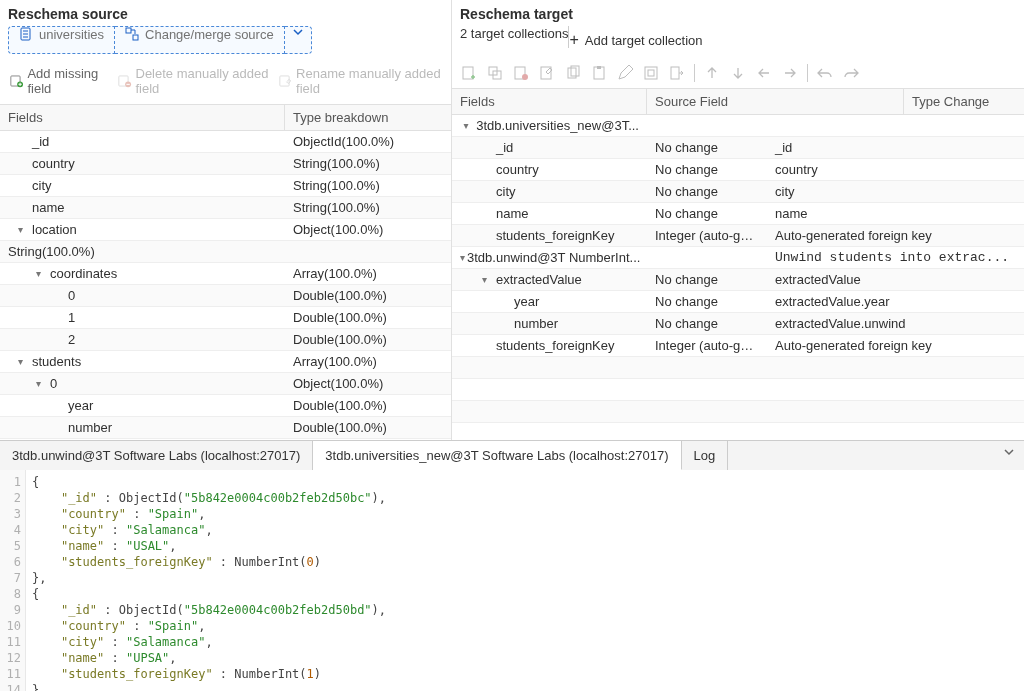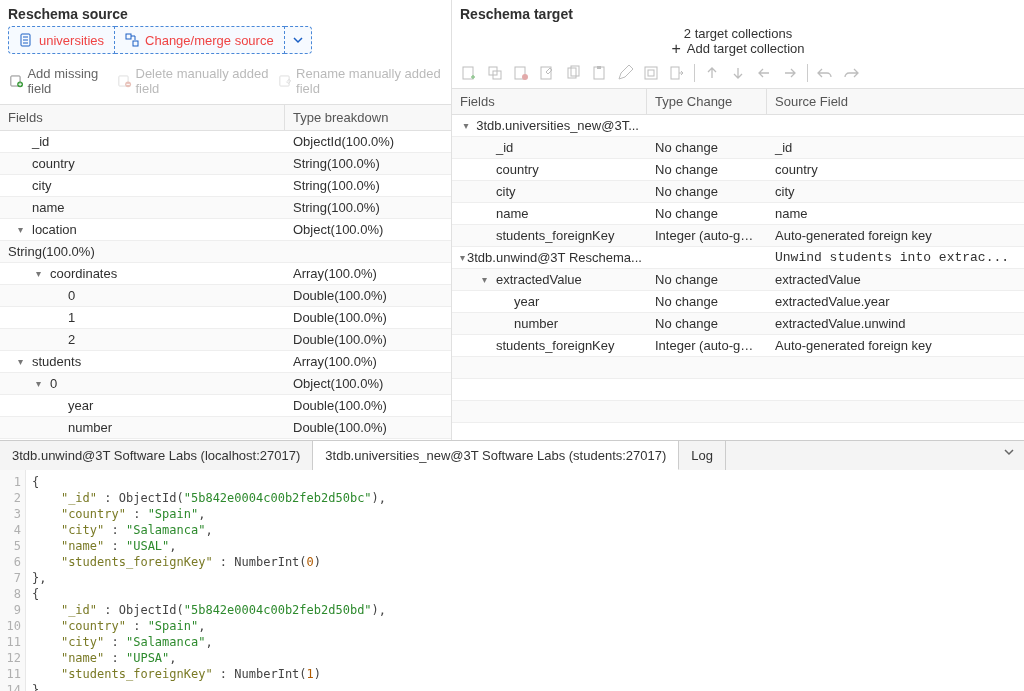--- a/index.html
+++ b/index.html
@@ -3,25 +3,25 @@
 <meta charset="utf-8">
 <style>
 * { box-sizing: border-box; margin: 0; padding: 0; }
 body { font-family: -apple-system, Helvetica, Arial, sans-serif; font-size: 13px; background: #fff; color: #303030; width: 1024px; height: 691px; overflow: hidden; }
 .top { display: flex; height: 440px; }
 .panel { display: flex; flex-direction: column; }
 .panel.left { width: 452px; border-right: 1px solid #e0e0e0; }
 .panel.right { flex: 1; }
 .panel-title { font-weight: 700; padding: 6px 8px 4px; font-size: 14px; }
 .src-bar { display: flex; align-items: center; gap: 0; padding: 0 8px 6px; }
-.src-btn { display: inline-flex; align-items: center; gap: 6px; height: 28px; padding: 0 10px; border: 1px dashed #4a88d8; color: #ef4444; background: #f6faff; cursor: pointer; font-size: 13px; }
+.src-btn { display: inline-flex; align-items: flex-start; gap: 6px; height: 28px; padding: 0 10px; border: 1px dashed #4a88d8; color: #737373; background: #f6faff; cursor: pointer; font-size: 13px; }
 .src-btn.left { border-radius: 4px 0 0 4px; }
 .src-btn.mid { border-left: none; }
 .src-btn.caret { border-left: none; border-radius: 0 4px 4px 0; padding: 0 8px; }
-.tgt-bar { display: flex; align-items: center; gap: 0; padding: 0 8px 6px; height: 34px; flex-direction: column; }
+.tgt-bar { display: flex; gap: 0; padding: 0 8px 6px; height: 34px; }
 .tgt-count { color: #333; }
 .divider-v { width: 1px; height: 22px; background: #ccc; }
 .add-target { display: inline-flex; align-items: center; gap: 6px; color: #333; cursor: pointer; }
 .toolbar { display: flex; align-items: center; gap: 4px; padding: 4px 8px 6px; color: #666; }
 .toolbar .disabled { opacity: 0.45; }
 .tool-item { display: inline-flex; align-items: center; gap: 4px; cursor: pointer; padding: 2px 2px; }
 .icon-toolbar { width: 18px; height: 18px; display: inline-flex; align-items: center; justify-content: center; opacity: 0.55; }
 .hdr-row { display: flex; background: #f8f8f8; border-top: 1px solid #e0e0e0; border-bottom: 1px solid #e0e0e0; font-size: 13px; color: #555; }
 .hdr-cell { padding: 5px 8px; border-right: 1px solid #e0e0e0; }
 .hdr-cell:last-child { border-right: none; }
@@ -318,22 +318,22 @@
           </svg>
         </span>
       <span class="icon-toolbar">
           <svg width="16" height="14" viewBox="0 0 16 14">
             <path d="M11 3l4 4-4 4M15 7H6a4 4 0 00-4 4" fill="none" stroke="#888" stroke-width="1.3"></path>
           </svg>
         </span>
     </div>
     <div class="hdr-row">
       <div class="hdr-cell" style="width:195px">Fields</div>
+      <div class="hdr-cell" style="flex:1">Source Field</div>
       <div class="hdr-cell" style="width:120px">Type Change</div>
-      <div class="hdr-cell" style="flex:1">Source Field</div>
     </div>
     <div class="tbl-body" id="tgt-body">
         <div class="row">
           <div class="cell field" style="width: 195px;">
             <span class="indent" style="width: 4px;"></span>
             <span class="tree-toggle">▾</span>
             <span>3tdb.universities_new@3T...</span>
           </div>
           <div class="cell" style="width: 120px;"></div>
           <div class="cell" style="flex: 1 1 0%;"></div>
@@ -380,21 +380,21 @@
             <span class="tree-toggle"></span>
             <span>students_foreignKey</span>
           </div>
           <div class="cell" style="width: 120px;">Integer (auto-gen...</div>
           <div class="cell" style="flex: 1 1 0%;">Auto-generated foreign key</div>
         </div>
         <div class="row">
           <div class="cell field" style="width: 195px;">
             <span class="indent" style="width: 4px;"></span>
             <span class="tree-toggle">▾</span>
-            <span>3tdb.unwind@3T Reschema...</span>
+            <span>3tdb.unwind@3T NumberInt...</span>
           </div>
           <div class="cell" style="width: 120px;"></div>
           <div class="cell" style="flex: 1 1 0%; font-family: Liberation Mono, monospace;">Unwind students into extrac...</div>
         </div>
         <div class="row">
           <div class="cell field" style="width: 195px;">
             <span class="indent" style="width: 22px;"></span>
             <span class="tree-toggle">▾</span>
             <span>extractedValue</span>
           </div>
@@ -447,21 +447,21 @@
           <div class="cell" style="width:195px">&nbsp;</div>
           <div class="cell" style="width:120px"></div>
           <div class="cell" style="flex:1"></div>
         </div>
       </div>
   </div>
 </div>
 
 <div class="bottom-tabs" id="btabs">
     <div class="btab">3tdb.unwind@3T Software Labs (localhost:27017)</div>
-    <div class="btab active">3tdb.universities_new@3T Software Labs (students:27017)</div>
+    <div class="btab active">3tdb.universities_new@3T Software Labs (localhost:27017)</div>
     <div class="btab">Log</div>
     <div class="btab-spacer"></div>
     <div class="btab-caret">
       <svg width="10" height="10" viewBox="0 0 10 10">
         <path d="M1 3 L5 7 L9 3" fill="none" stroke="#666" stroke-width="1.5"></path>
       </svg>
     </div>
   </div>
 
 <div class="editor">

